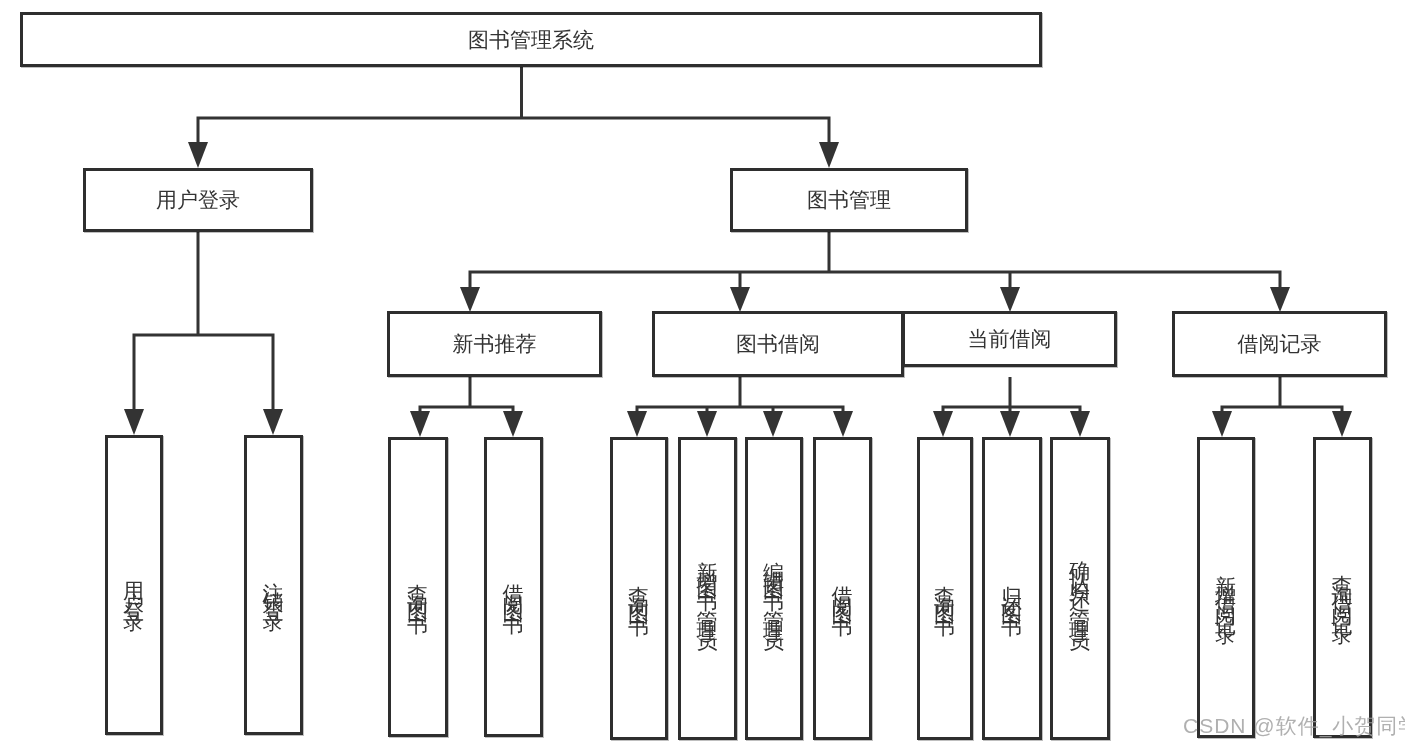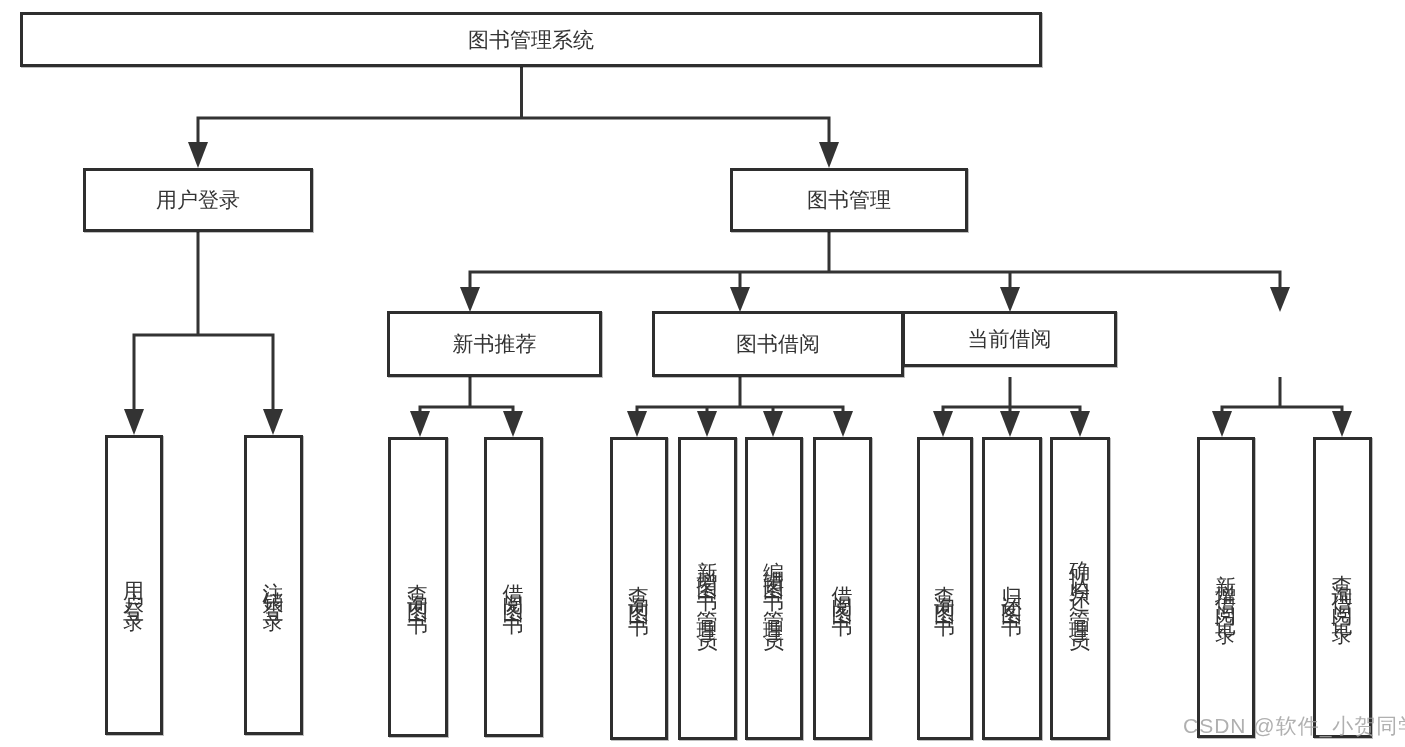--- a/index.html
+++ b/index.html
@@ -107,20 +107,21 @@
   </svg>
 
   <div class="box" style="left:20px; top:12px; width:1022px; height:55px;">图书管理系统</div>
 
   <div class="box" style="left:83px; top:168px; width:230px; height:64px;">用户登录</div>
   <div class="box" style="left:730px; top:168px; width:238px; height:64px;">图书管理</div>
 
   <div class="box" style="left:363px; top:311px; width:215px; height:66px;margin-left:24px;">新书推荐</div>
   <div class="box" style="left:632px; top:311px; width:252px; height:66px;margin-left:20px;">图书借阅</div>
   <div class="box" style="left:902px; top:311px; width:215px; height:56px;">当前借阅</div>
+  <div class="box" style="left:1172px; top:311px; width:215px; height:66px;">借阅记录</div>
 
   <div class="box box-v" style="left:105px; top:435px; width:58px; height:300px;">用户登录</div>
   <div class="box box-v" style="left:244px; top:435px; width:59px; height:300px;">注销登录</div>
 
   <div class="box box-v" style="left:388px; top:437px; width:60px; height:300px;">查询图书</div>
   <div class="box box-v" style="left:484px; top:437px; width:59px; height:300px;">借阅图书</div>
 
   <div class="box box-v" style="left:610px; top:437px; width:58px; height:303px;">查询图书</div>
   <div class="box box-v" style="left:678px; top:437px; width:59px; height:303px;">新增图书（管理员）</div>
   <div class="box box-v" style="left:745px; top:437px; width:58px; height:303px;">编辑图书（管理员）</div>

